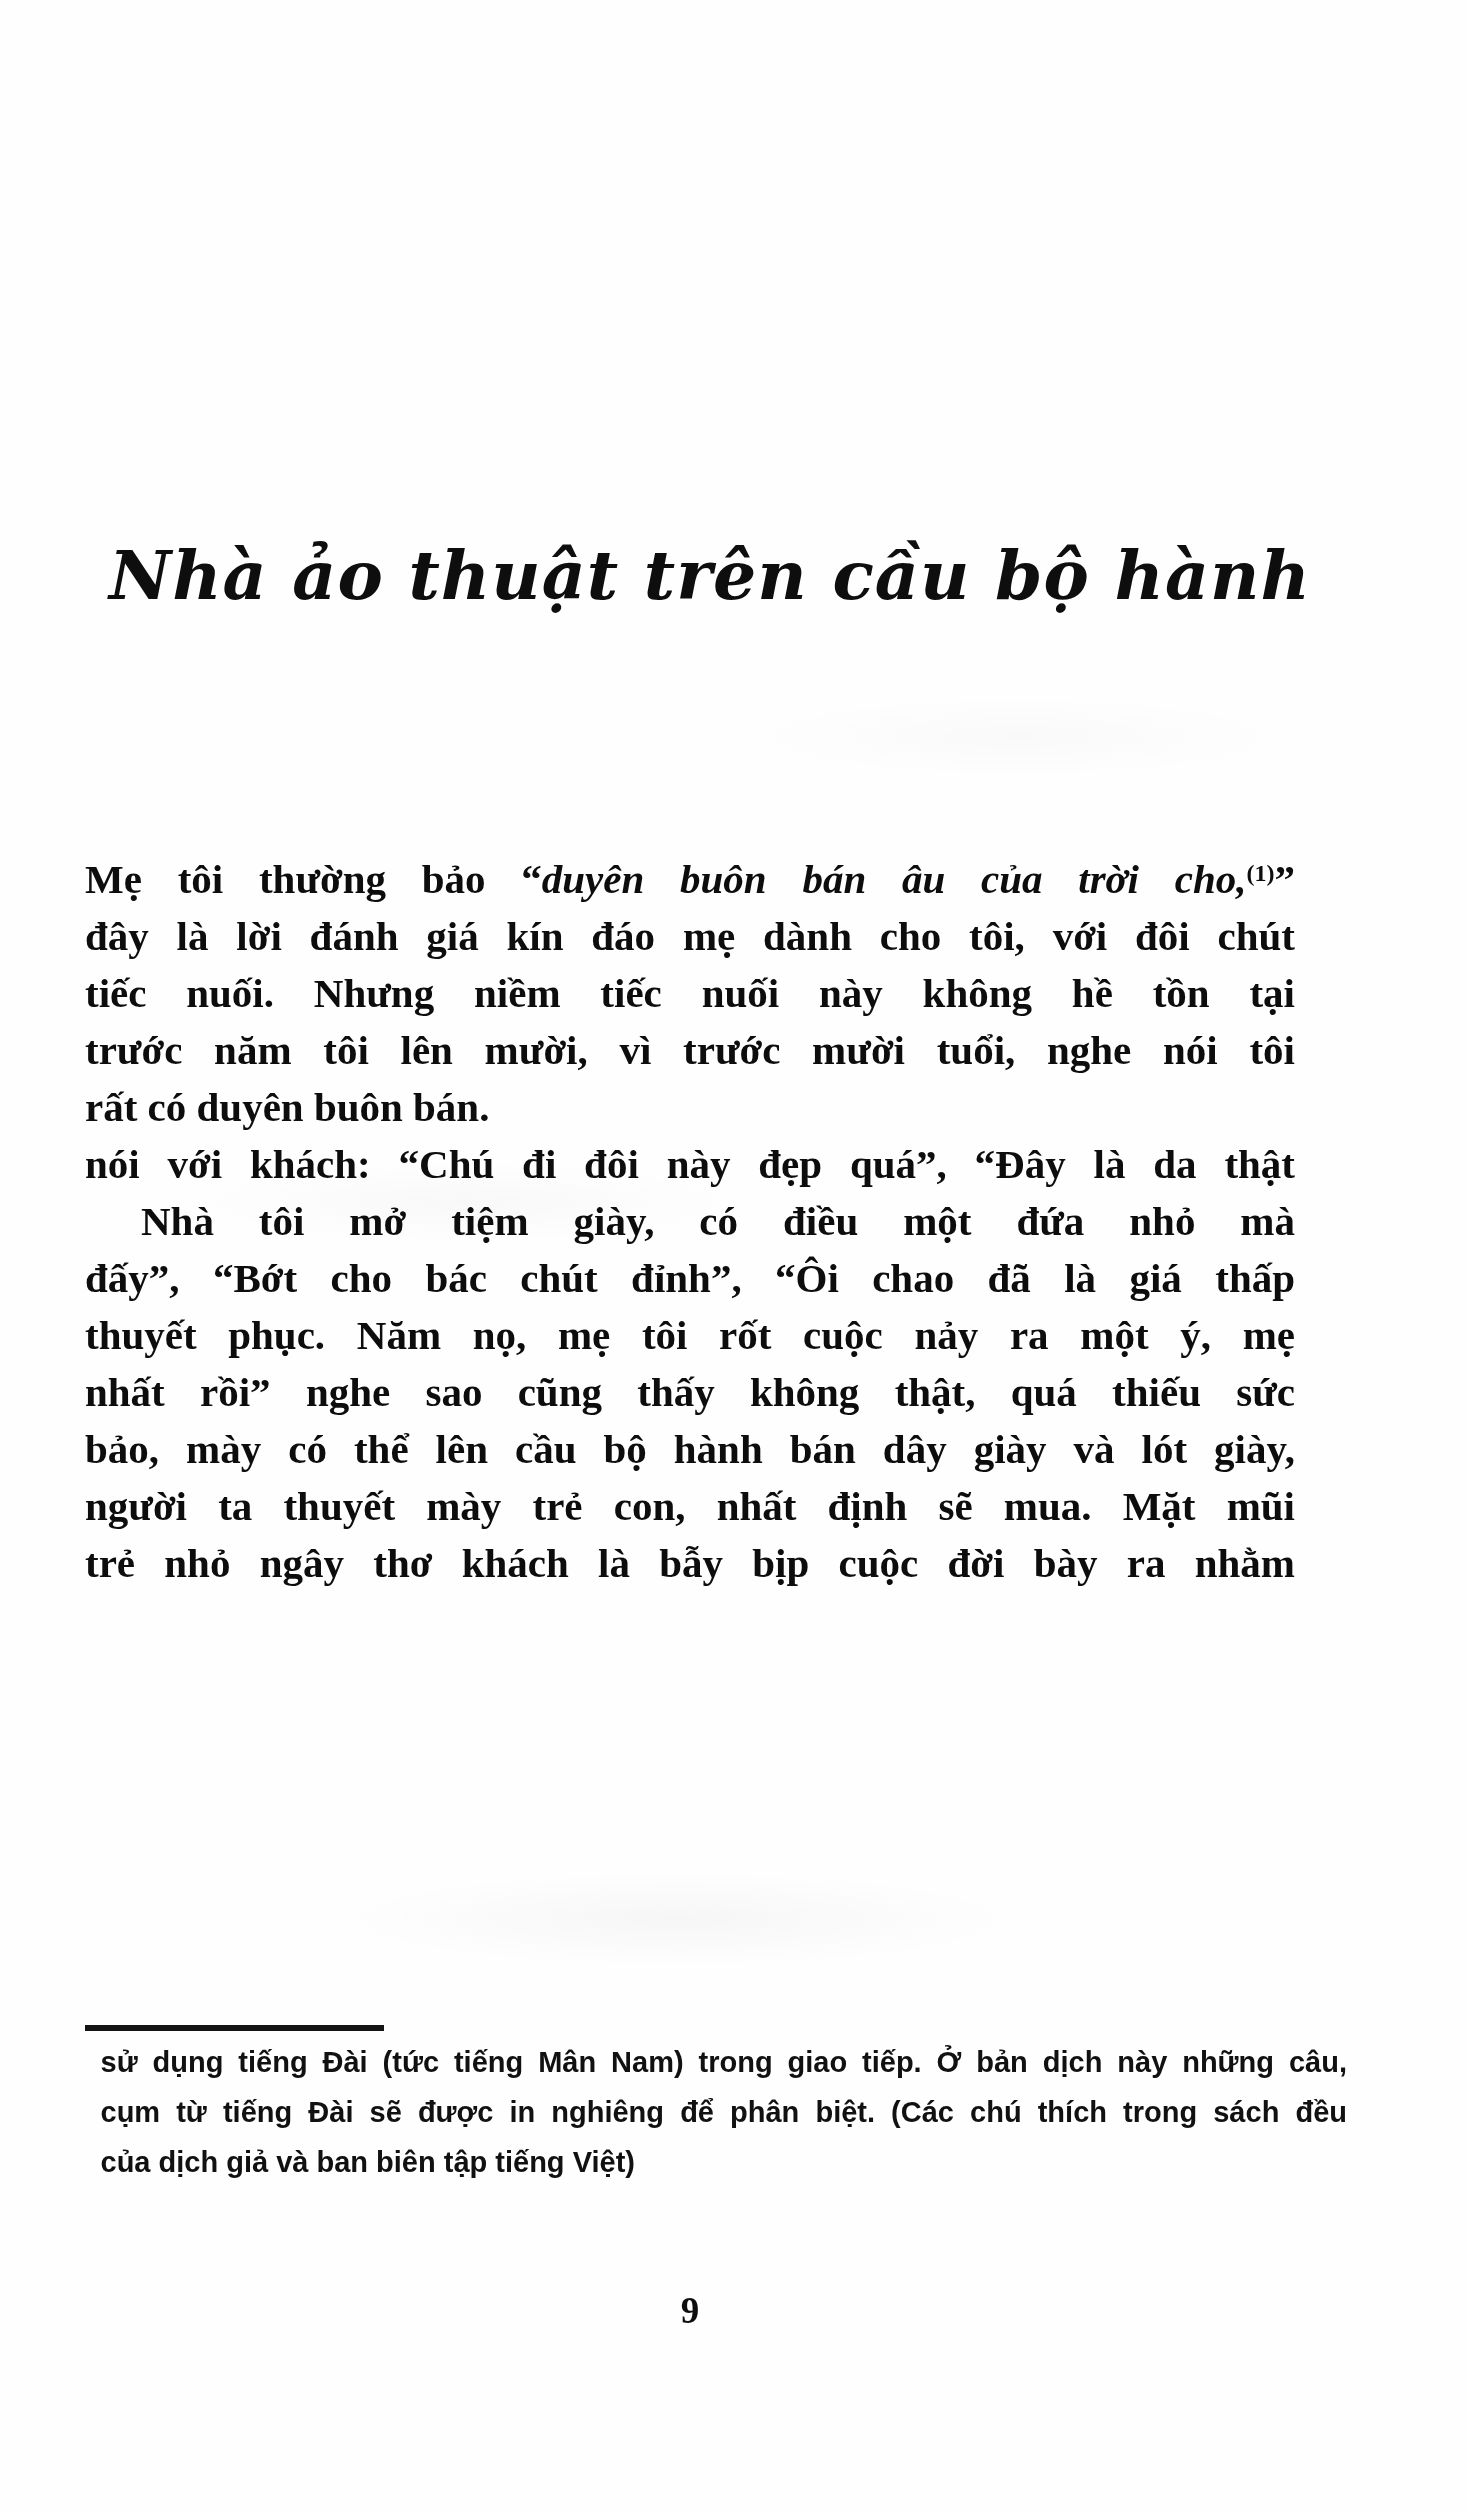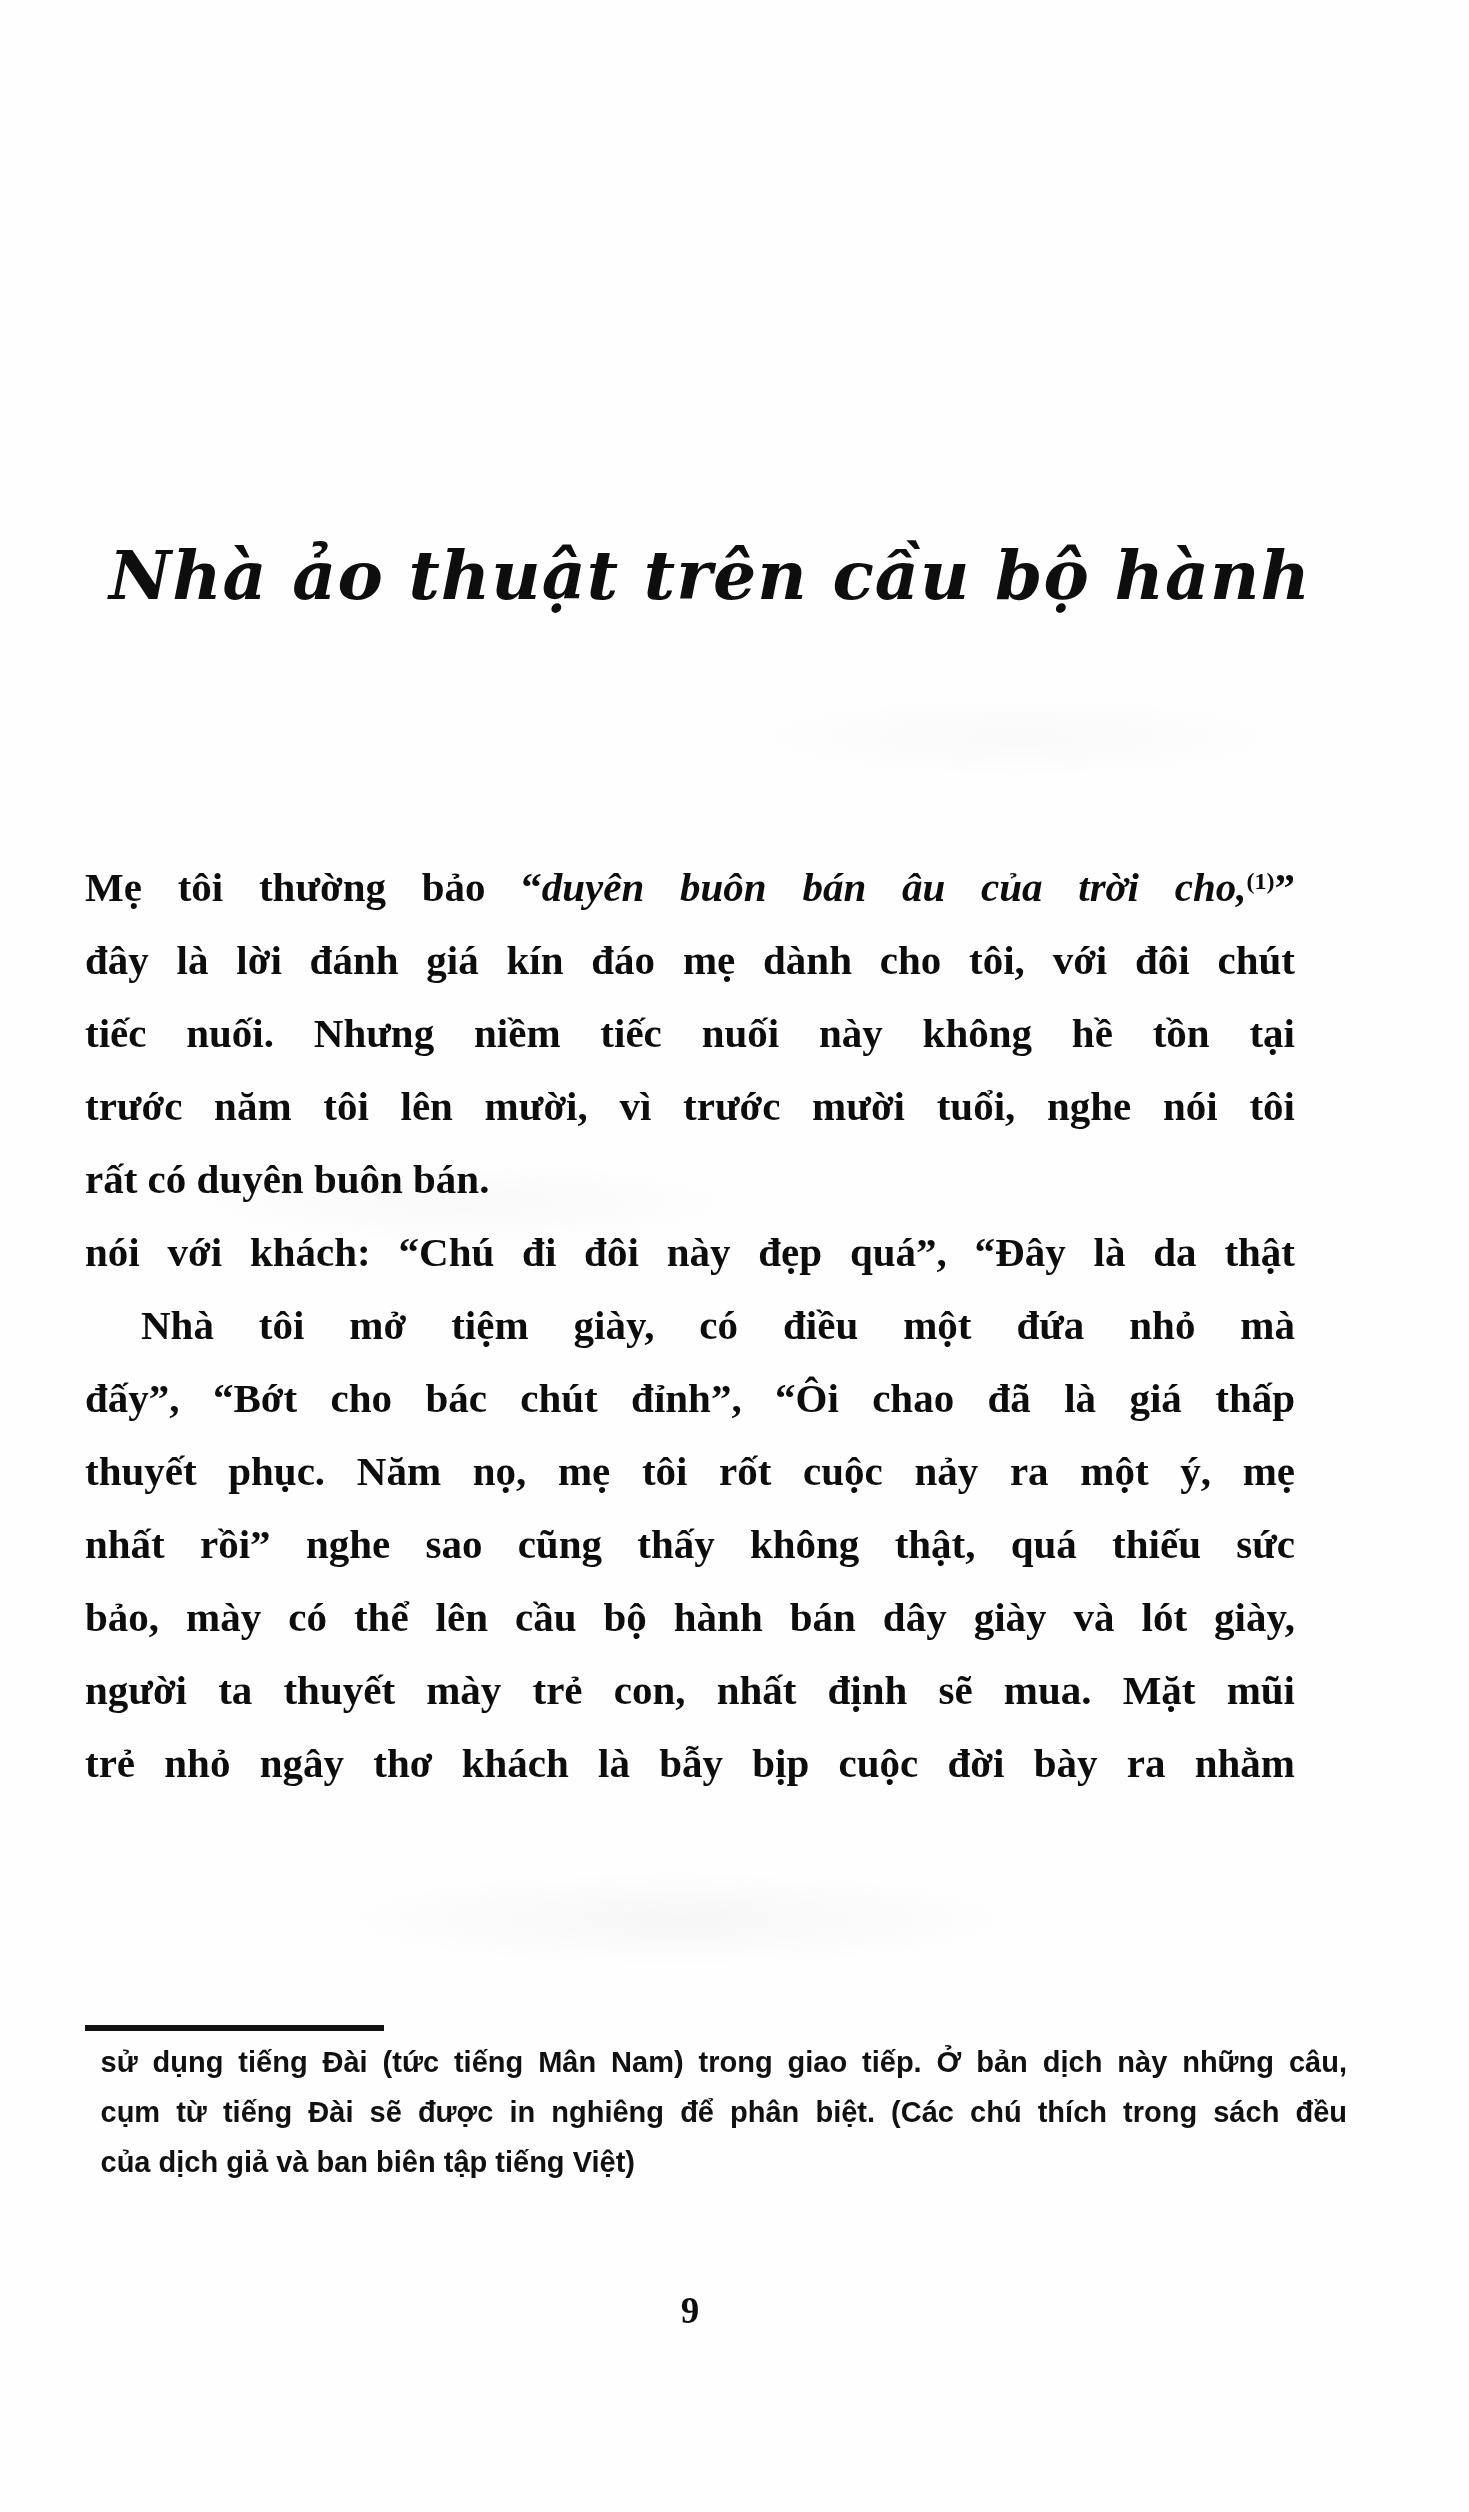--- a/index.html
+++ b/index.html
@@ -34,21 +34,21 @@
   }
 
   .body-text {
     position: absolute;
     top: 845px;
     left: 85px;
     width: 1210px;
     font-family: "Liberation Serif", serif;
     font-weight: 700;
     font-size: 41px;
-    line-height: 73px;
+    line-height: 57px;
     color: #0d0d0d;
   }
   .line {
     text-align: justify;
     text-align-last: justify;
   }
   .line.lastline { text-align-last: left; }
   .line.indent { text-indent: 56px; }
   .it { font-style: italic; }
   .sup {

